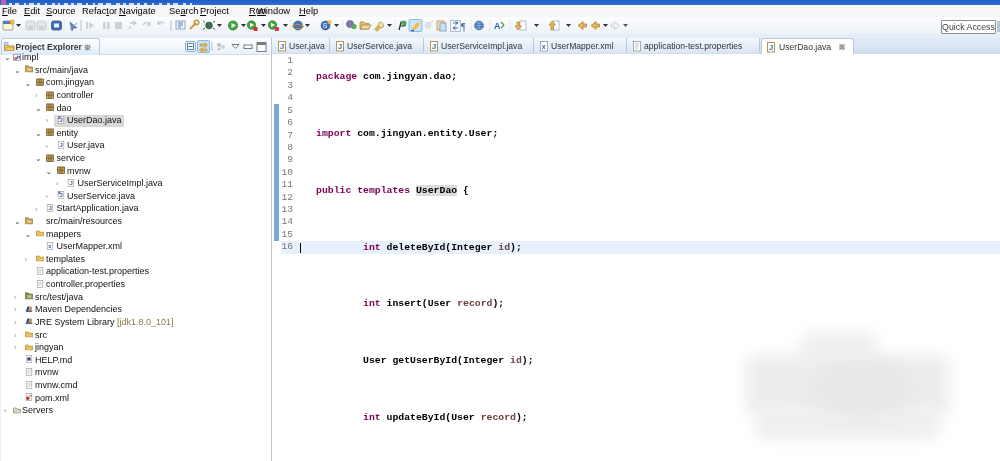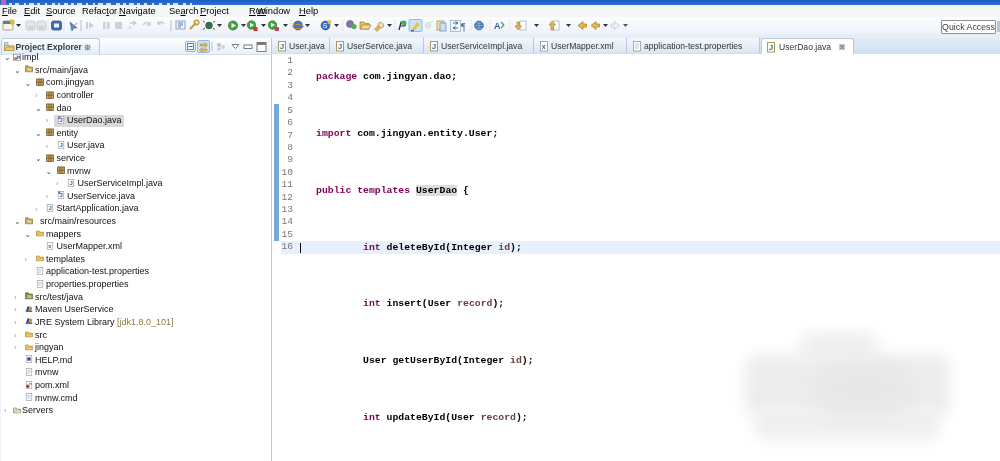--- a/index.html
+++ b/index.html
@@ -373,21 +373,21 @@
         <text x="3" y="7.5" font-size="7.5" font-weight="bold" fill="#3465a4" font-family="Liberation Sans">J</text>
       </svg>
       <span class="lb" style="left:55.5px">StartApplication.java</span>
     </div>
 <div class="trow">
       <span class="ar" style="left:13px">⌄</span>
       <svg style="left:24px" viewBox="0 0 10 10" width="8" height="8">
         <path d="M0.5 3 L0.5 8.5 L9.5 8.5 L9.5 2.5 L5 2.5 L4 1 L0.5 1 Z" fill="#c9a158" stroke="#8a6d2f" stroke-width="0.8"></path>
         <rect x="3" y="4" width="5" height="3.5" fill="#e4cc96"></rect>
       </svg>
-      <span class="lb" style="left:39px">src/main/resources</span>
+      <span class="lb" style="left:45px">src/main/resources</span>
     </div>
 <div class="trow">
       <span class="ar" style="left:23.5px">⌄</span>
       <svg style="left:34.5px" viewBox="0 0 10 10" width="8" height="8">
         <path d="M0.5 8.5 L0.5 2.5 L4 2.5 L5 4 L9.5 4 L9.5 8.5 Z" fill="#f0c96a" stroke="#b98b30" stroke-width="0.9"></path>
         <path d="M0.5 8.5 L2.5 5 L9.5 5" fill="none" stroke="#b98b30" stroke-width="0.5"></path>
       </svg>
       <span class="lb" style="left:45px">mappers</span>
     </div>
 <div class="trow">
@@ -410,38 +410,38 @@
         <rect x="1.5" y="0.5" width="7" height="9" fill="#fdfdfd" stroke="#9a9a9a" stroke-width="0.8"></rect>
         <path d="M3 3 H7 M3 4.8 H7 M3 6.6 H6" stroke="#a9b6c4" stroke-width="0.8"></path>
       </svg>
       <span class="lb" style="left:45px">application-test.properties</span>
     </div>
 <div class="trow">
       <svg style="left:34.5px" viewBox="0 0 10 10" width="8" height="8">
         <rect x="1.5" y="0.5" width="7" height="9" fill="#fdfdfd" stroke="#9a9a9a" stroke-width="0.8"></rect>
         <path d="M3 3 H7 M3 4.8 H7 M3 6.6 H6" stroke="#a9b6c4" stroke-width="0.8"></path>
       </svg>
-      <span class="lb" style="left:45px">properties.properties</span>
+      <span class="lb" style="left:45px">controller.properties</span>
     </div>
 <div class="trow">
       <span class="ar c" style="left:13px">›</span>
       <svg style="left:24px" viewBox="0 0 10 10" width="8" height="8">
         <path d="M0.5 3 L0.5 8.5 L9.5 8.5 L9.5 2.5 L5 2.5 L4 1 L0.5 1 Z" fill="#8b8b4a" stroke="#5e5e2f" stroke-width="0.8"></path>
         <rect x="3" y="4" width="5" height="3.5" fill="#c2c28d"></rect>
       </svg>
       <span class="lb" style="left:34px">src/test/java</span>
     </div>
 <div class="trow">
       <span class="ar c" style="left:13px">›</span>
       <svg style="left:24px" viewBox="0 0 10 10" width="8" height="8">
         <polygon points="1,8.5 3,2 6,2 4,8.5" fill="#33477d"></polygon>
         <polygon points="4.5,8.5 6.5,2 9,3 7.5,8.5" fill="#c97f35"></polygon>
         <rect x="1" y="7" width="8" height="1.8" fill="#55688f"></rect>
       </svg>
-      <span class="lb" style="left:34px">Maven UserService</span>
+      <span class="lb" style="left:34px">Maven Dependencies</span>
     </div>
 <div class="trow">
       <span class="ar c" style="left:13px">›</span>
       <svg style="left:24px" viewBox="0 0 10 10" width="8" height="8">
         <polygon points="1,8.5 3,2 6,2 4,8.5" fill="#33477d"></polygon>
         <polygon points="4.5,8.5 6.5,2 9,3 7.5,8.5" fill="#c97f35"></polygon>
         <rect x="1" y="7" width="8" height="1.8" fill="#55688f"></rect>
       </svg>
       <span class="lb" style="left:34px">JRE System Library <span class="gray2">[jdk1.8.0_101]</span></span>
     </div>
@@ -471,31 +471,31 @@
 <div class="trow">
       <svg style="left:24px" viewBox="0 0 10 10" width="8" height="8">
         <rect x="1.5" y="0.5" width="7" height="9" fill="#fdfdfd" stroke="#9a9a9a" stroke-width="0.8"></rect>
         <path d="M3 3 H7 M3 4.8 H7 M3 6.6 H6" stroke="#9fb6d4" stroke-width="0.8"></path>
       </svg>
       <span class="lb" style="left:34px">mvnw</span>
     </div>
 <div class="trow">
       <svg style="left:24px" viewBox="0 0 10 10" width="8" height="8">
         <rect x="1.5" y="0.5" width="7" height="9" fill="#fdfdfd" stroke="#9a9a9a" stroke-width="0.8"></rect>
+        <path d="M3 3 H7 M3 4.8 H7 M3 6.6 H6" stroke="#9fb6d4" stroke-width="0.8"></path>
+      </svg>
+      <span class="lb" style="left:34px">mvnw.cmd</span>
+    </div>
+<div class="trow">
+      <svg style="left:24px" viewBox="0 0 10 10" width="8" height="8">
+        <rect x="1.5" y="0.5" width="7" height="9" fill="#fdfdfd" stroke="#9a9a9a" stroke-width="0.8"></rect>
         <circle cx="3.5" cy="6.5" r="2.2" fill="#c0392b"></circle>
         <text x="5" y="5" font-size="4.5" fill="#555" font-family="Liberation Sans">m</text>
       </svg>
       <span class="lb" style="left:34px">pom.xml</span>
-    </div>
-<div class="trow">
-      <svg style="left:24px" viewBox="0 0 10 10" width="8" height="8">
-        <rect x="1.5" y="0.5" width="7" height="9" fill="#fdfdfd" stroke="#9a9a9a" stroke-width="0.8"></rect>
-        <path d="M3 3 H7 M3 4.8 H7 M3 6.6 H6" stroke="#9fb6d4" stroke-width="0.8"></path>
-      </svg>
-      <span class="lb" style="left:34px">mvnw.cmd</span>
     </div>
 <div class="trow">
       <span class="ar c" style="left:3px">›</span>
       <svg style="left:11.5px" viewBox="0 0 10 10" width="8" height="8">
         <path d="M0.5 8.5 L0.5 2.5 L4 2.5 L5 4 L9.5 4 L9.5 8.5 Z" fill="#e9e3cf" stroke="#8a8a6a" stroke-width="0.9"></path>
         <path d="M0.5 8.5 L2.5 5 L9.5 5" fill="none" stroke="#8a8a6a" stroke-width="0.5"></path>
       </svg>
       <span class="lb" style="left:21px">Servers</span>
     </div>
 </div>

